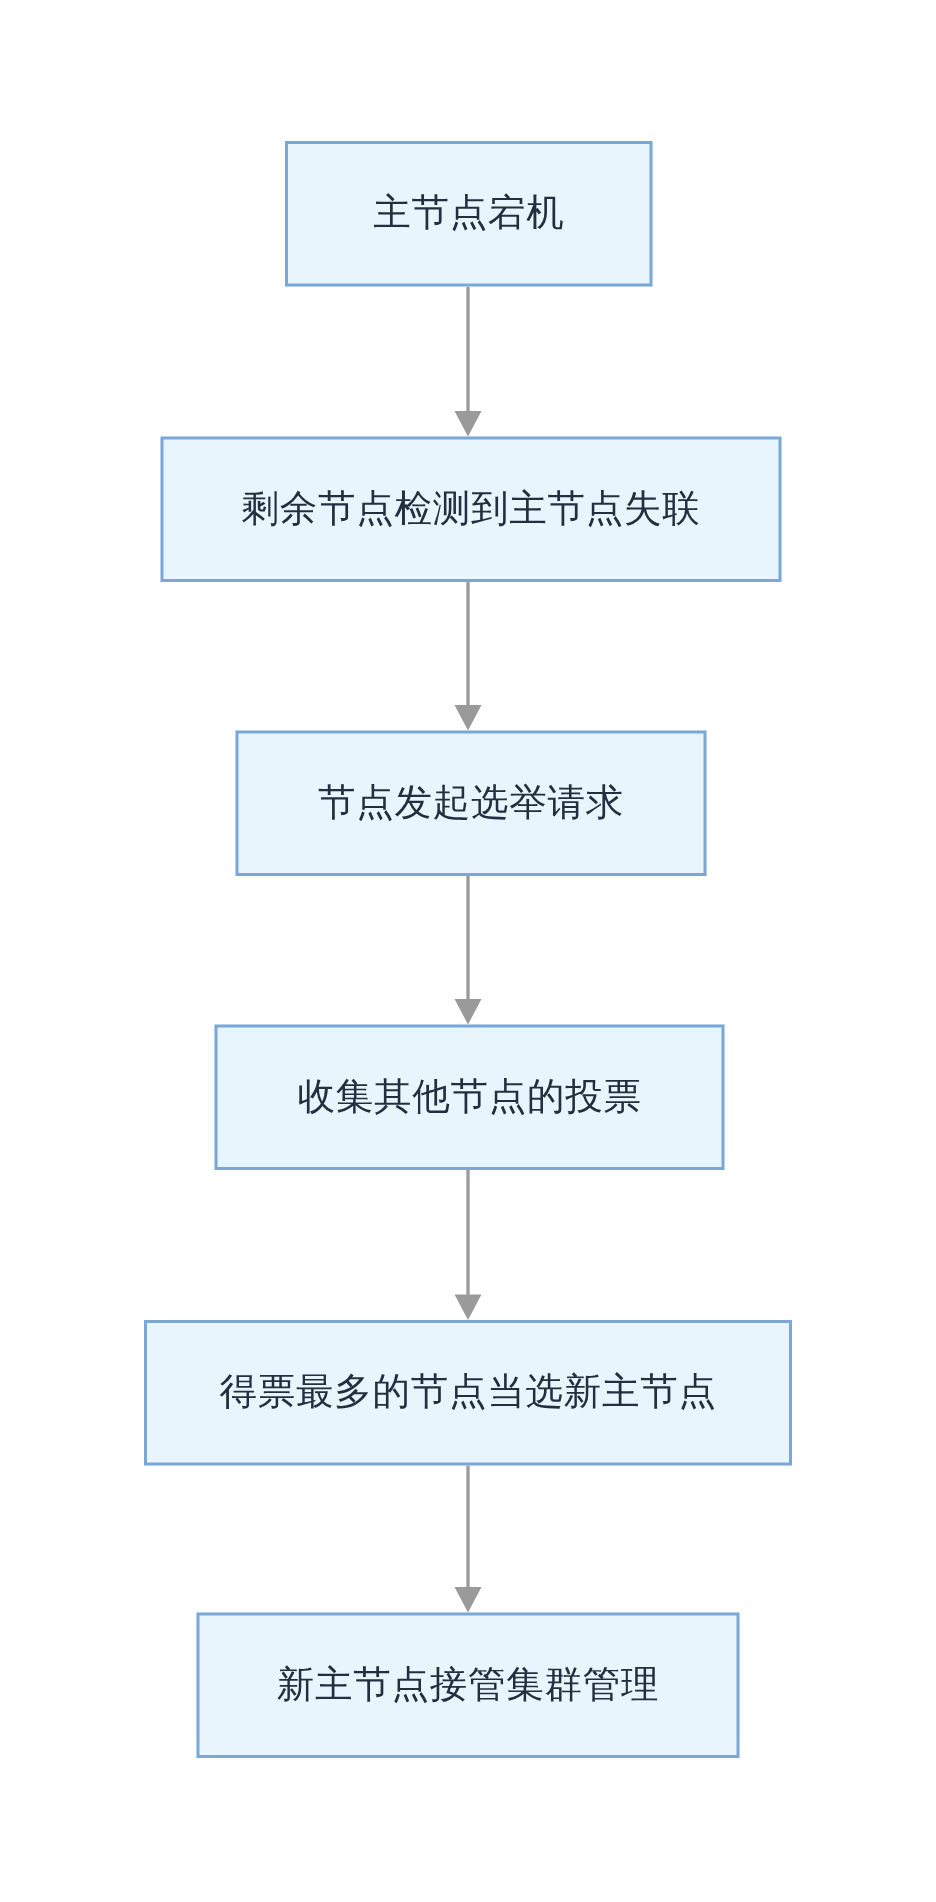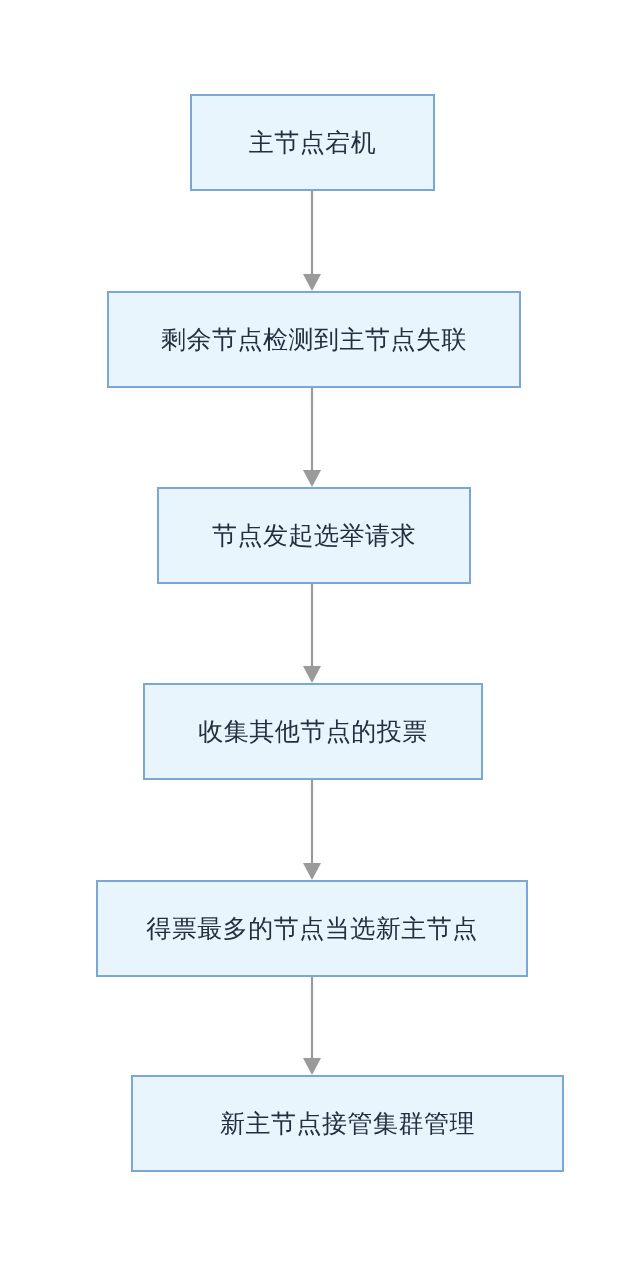--- a/index.html
+++ b/index.html
@@ -95,17 +95,17 @@
   </div>
 
   <div class="node" id="node-3" style="left: 143px; top: 683px; width: 340px; height: 97px; background: rgb(232, 245, 253); border-color: rgb(123, 167, 215); text-align: center;">
     <span class="node-label" style="color: rgb(35, 47, 62);">收集其他节点的投票</span>
   </div>
 
   <div class="node" id="node-4" style="left: 96px; top: 880px; width: 432px; height: 97px; background: rgb(232, 245, 253); border-color: rgb(123, 167, 215);">
     <span class="node-label" style="color: rgb(35, 47, 62);">得票最多的节点当选新主节点</span>
   </div>
 
-  <div class="node" id="node-5" style="left: 131px; top: 1075px; width: 433px; height: 97px; background: rgb(232, 245, 253); border-color: rgb(123, 167, 215);">
+  <div class="node" id="node-5" style="left: 131px; top: 1075px; width: 362px; height: 97px; background: rgb(232, 245, 253); border-color: rgb(123, 167, 215);">
     <span class="node-label" style="color: rgb(35, 47, 62);">新主节点接管集群管理</span>
   </div>
 
 </div>
 
 </body></html>

